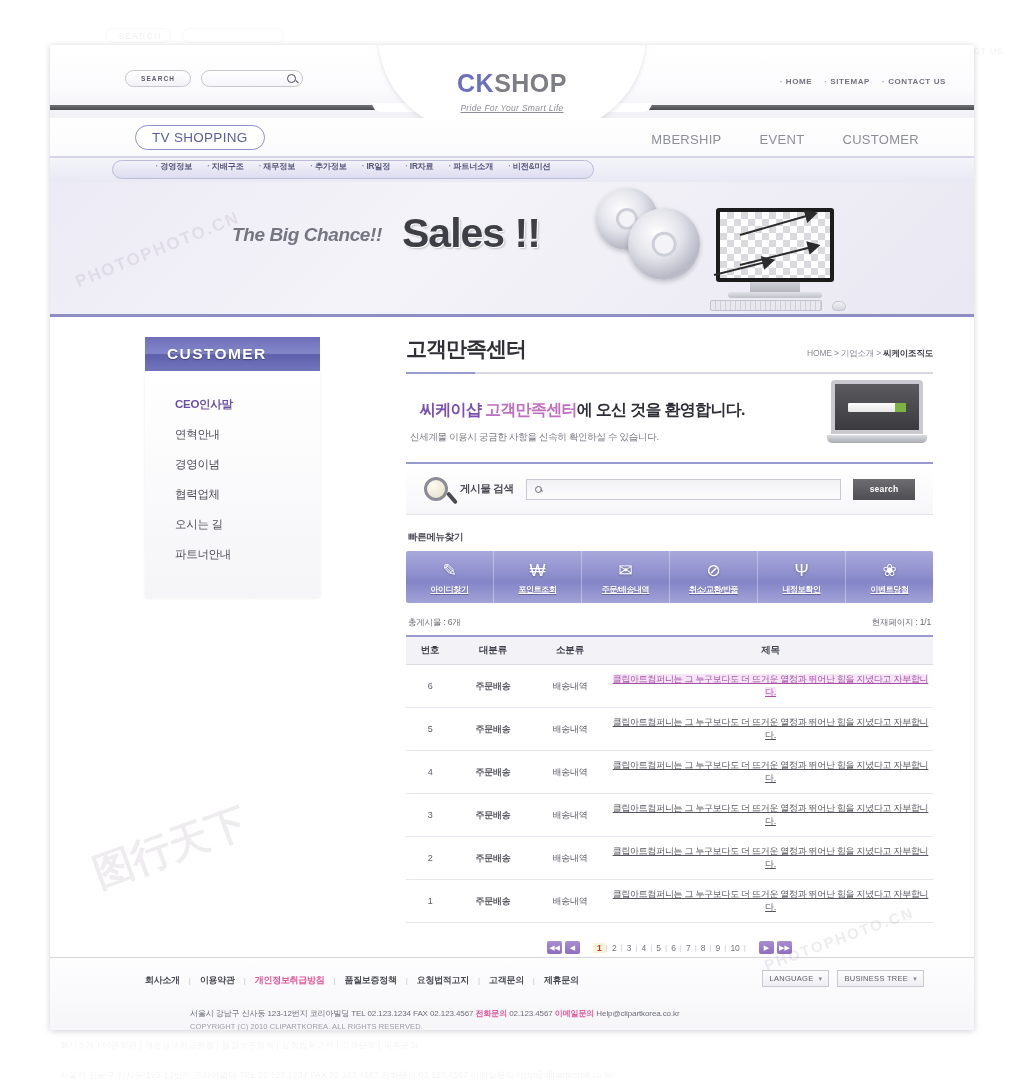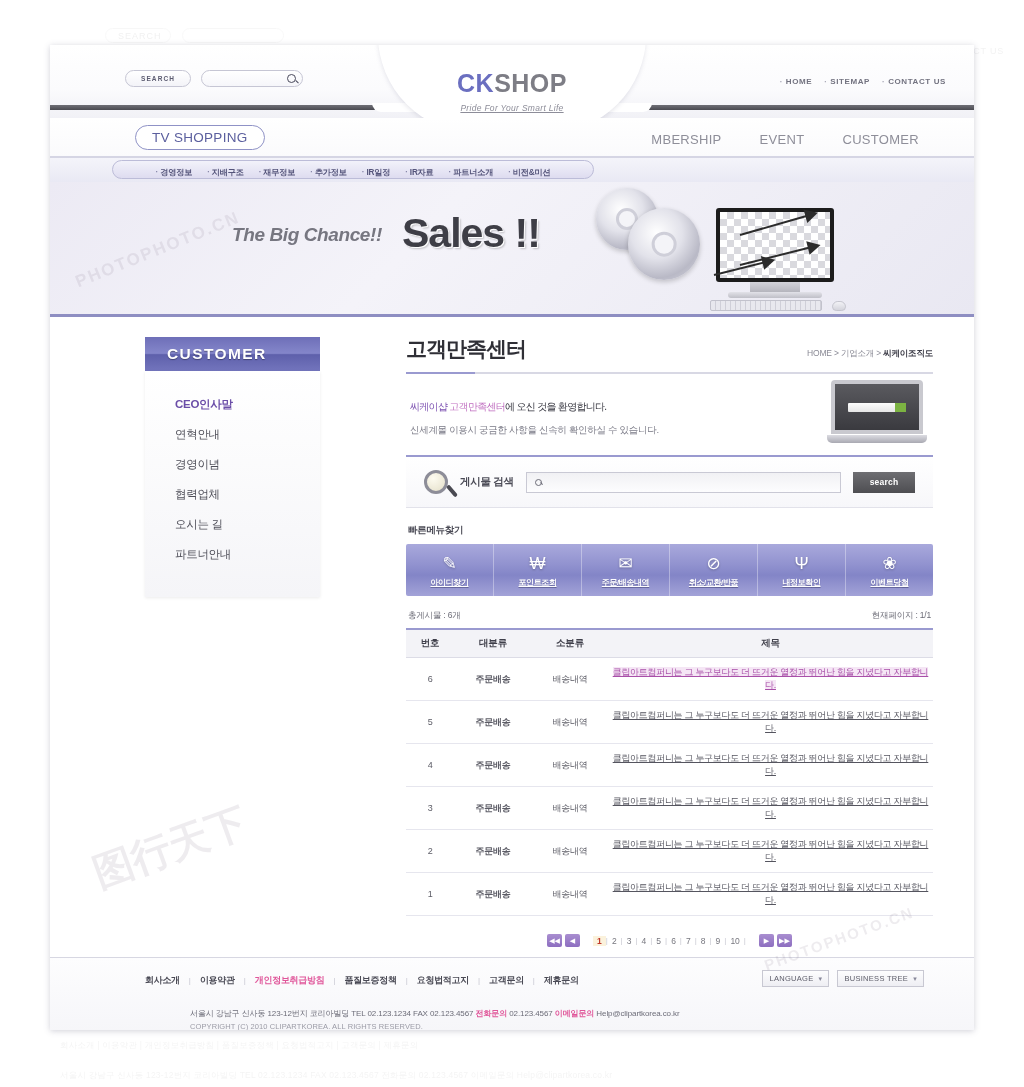--- a/index.html
+++ b/index.html
@@ -75,21 +75,21 @@
   .nav-right { position: absolute; right: 55px; top: 14px; display: flex; gap: 38px; }
   .nav-right .nav-item { font-size: 13px; color: #8e8e99; }
   .nav-underline { position:absolute; left:0; bottom:0; width:100%; height:2px; background:#d5d5e4; }
 
   
   .subnav { position: relative; height: 24px; background: linear-gradient(#f4f4fa,#e9e9f4); }
   .subnav-pill {
     position:absolute; left: 62px; top: 2px; height: 19px; width: 482px;
     border: 1px solid #bcbcd8; border-radius: 10px;
     background: linear-gradient(#f2f2fa,#dedcf0);
-    display:flex; align-items:flex-end; justify-content:center; gap:15px;
+    display:flex; align-items:flex-start; justify-content:center; gap:15px;
   }
   .subnav-pill span { font-size: 8.2px; font-weight: bold; color: #54547a; letter-spacing: -.2px; }
   .subnav-pill span::before { content:"· "; color:#8585a8; }
 
   
   .banner { position: relative; height: 135px; background: linear-gradient(135deg,#eceaf4 0%,#f4f3f9 40%,#e9e8f2 100%); overflow: hidden; }
   .banner::after { content:""; position:absolute; left:0; bottom:0; width:100%; height:3px; background:#8e8ec2; }
   .ban-txt1 { position: absolute; left: 182px; top: 42px; font-size: 19px; font-style: italic; font-weight: bold; color: #767680; letter-spacing: -.4px; }
   .ban-txt2 { position: absolute; left: 352px; top: 28px; font-size: 41px; font-weight: bold; color: #3e3e46; letter-spacing: -1px; text-shadow: 1px 1px 0 #fff, 2px 2px 2px rgba(0,0,0,.2); }
   .cd { position:absolute; border-radius:50%; background: radial-gradient(circle at 40% 35%, #ffffff 0%, #e2e2ea 40%, #b9b9c6 70%, #d9d9e2 100%); box-shadow: 0 2px 5px rgba(0,0,0,.2); }
@@ -125,21 +125,21 @@
 
   
   .main { position: absolute; left: 356px; top: 18px; width: 527px; }
   .page-title-row { display:flex; align-items: flex-end; justify-content: space-between; }
   .page-title { font-size: 21px; font-weight: bold; color: #2f2f36; letter-spacing: -1px; }
   .crumb { font-size: 8.5px; color: #8a8a95; letter-spacing: -.2px; padding-bottom: 3px; }
   .crumb b { color: #3d3d48; }
   .title-rule { margin-top: 9px; height: 2px; background: linear-gradient(90deg,#9a9ad0 0%,#9a9ad0 13%,#d8d8e4 13%,#d8d8e4 100%); }
 
   .welcome { position: relative; padding: 26px 0 18px 4px; }
-  .wel-1 { font-size: 10px; font-weight: normal; letter-spacing: -.7px; }
+  .wel-1 { font-size: 16px; font-weight: bold; letter-spacing: -.7px; margin-left: 10px; }
   .wel-a { color: #7b4fb0; }
   .wel-b { color: #c06ec0; }
   .wel-c { color: #2e2e38; }
   .wel-2 { font-size: 9.5px; color: #7a7a86; margin-top: 10px; letter-spacing: -.3px; }
   .laptop { position:absolute; right: 6px; top: 6px; width: 100px; }
   .lap-screen { width: 92px; height: 54px; margin: 0 auto; background: linear-gradient(#5a5a5f,#3a3a3f); border: 4px solid #c9c9cf; border-radius: 4px 4px 0 0; display:flex; align-items:center; justify-content:center; }
   .lap-bar { width: 58px; height: 9px; background: linear-gradient(#fcfcfc,#e6e6e6); border-radius:1px; position:relative; }
   .lap-bar::after { content:""; position:absolute; right:0; top:0; width:11px; height:9px; background:#7cb342; }
   .lap-base { width: 100px; height: 8px; background: linear-gradient(#dcdce2,#a9a9b2); border-radius: 0 0 5px 5px; margin-top:1px; }
 

